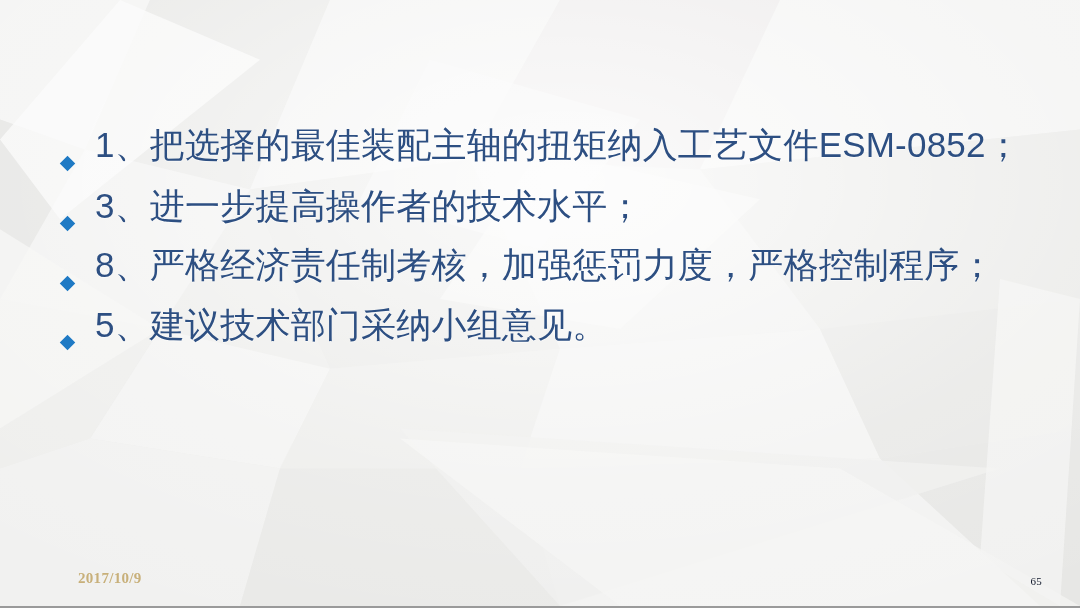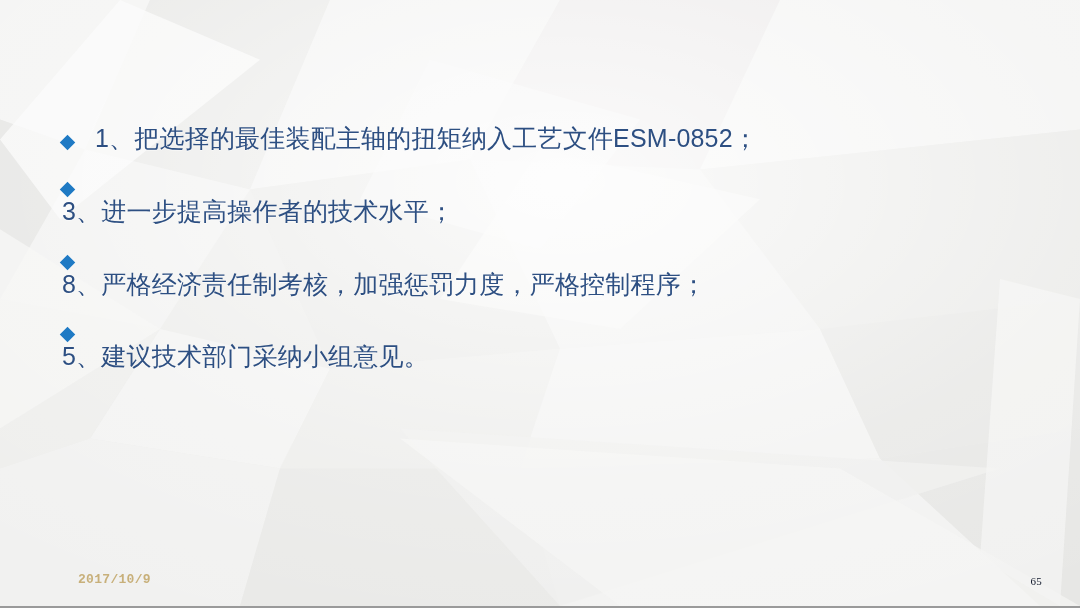--- a/index.html
+++ b/index.html
@@ -62,29 +62,29 @@
 
   .bullet-list {
     position: absolute;
     top: 122px;
     left: 62px;
     right: 40px;
   }
 
   .bullet-item {
     display: flex;
-    align-items: flex-start;
+    align-items: flex-end;
     margin-bottom: 14px;
     color: #2d4f82;
-    font-size: 25px;
+    font-size: 35px;
     line-height: 1.33;
     letter-spacing: 0.2px;
   }
 
-  .bullet-item.tight { margin-bottom: 13px; flex-direction: column; }
+  .bullet-item.tight { margin-bottom: 13px; }
 
   .bullet-marker {
     flex: 0 0 auto;
     width: 11px;
     height: 11px;
     margin-top: 15px;
     margin-right: 22px;
     background: #1f7ac4;
     transform: rotate(45deg);
     box-shadow: 0 0 2px rgba(255,255,255,0.9);
@@ -92,22 +92,22 @@
 
   .bullet-text {
     flex: 1 1 auto;
     text-shadow: 0 1px 0 rgba(255,255,255,0.5);
   }
 
   .footer-date {
     position: absolute;
     left: 78px;
     bottom: 19px;
-    font-family: Liberation Mono, monospace;
-    font-size: 13px;
+    font-family: Liberation Serif, serif;
+    font-size: 15px;
     font-weight: bold;
     color: #c8b07a;
     letter-spacing: 0.3px;
   }
 
   .footer-page {
     position: absolute;
     right: 38px;
     bottom: 19px;
     font-family: "Liberation Serif", "DejaVu Serif", serif;

